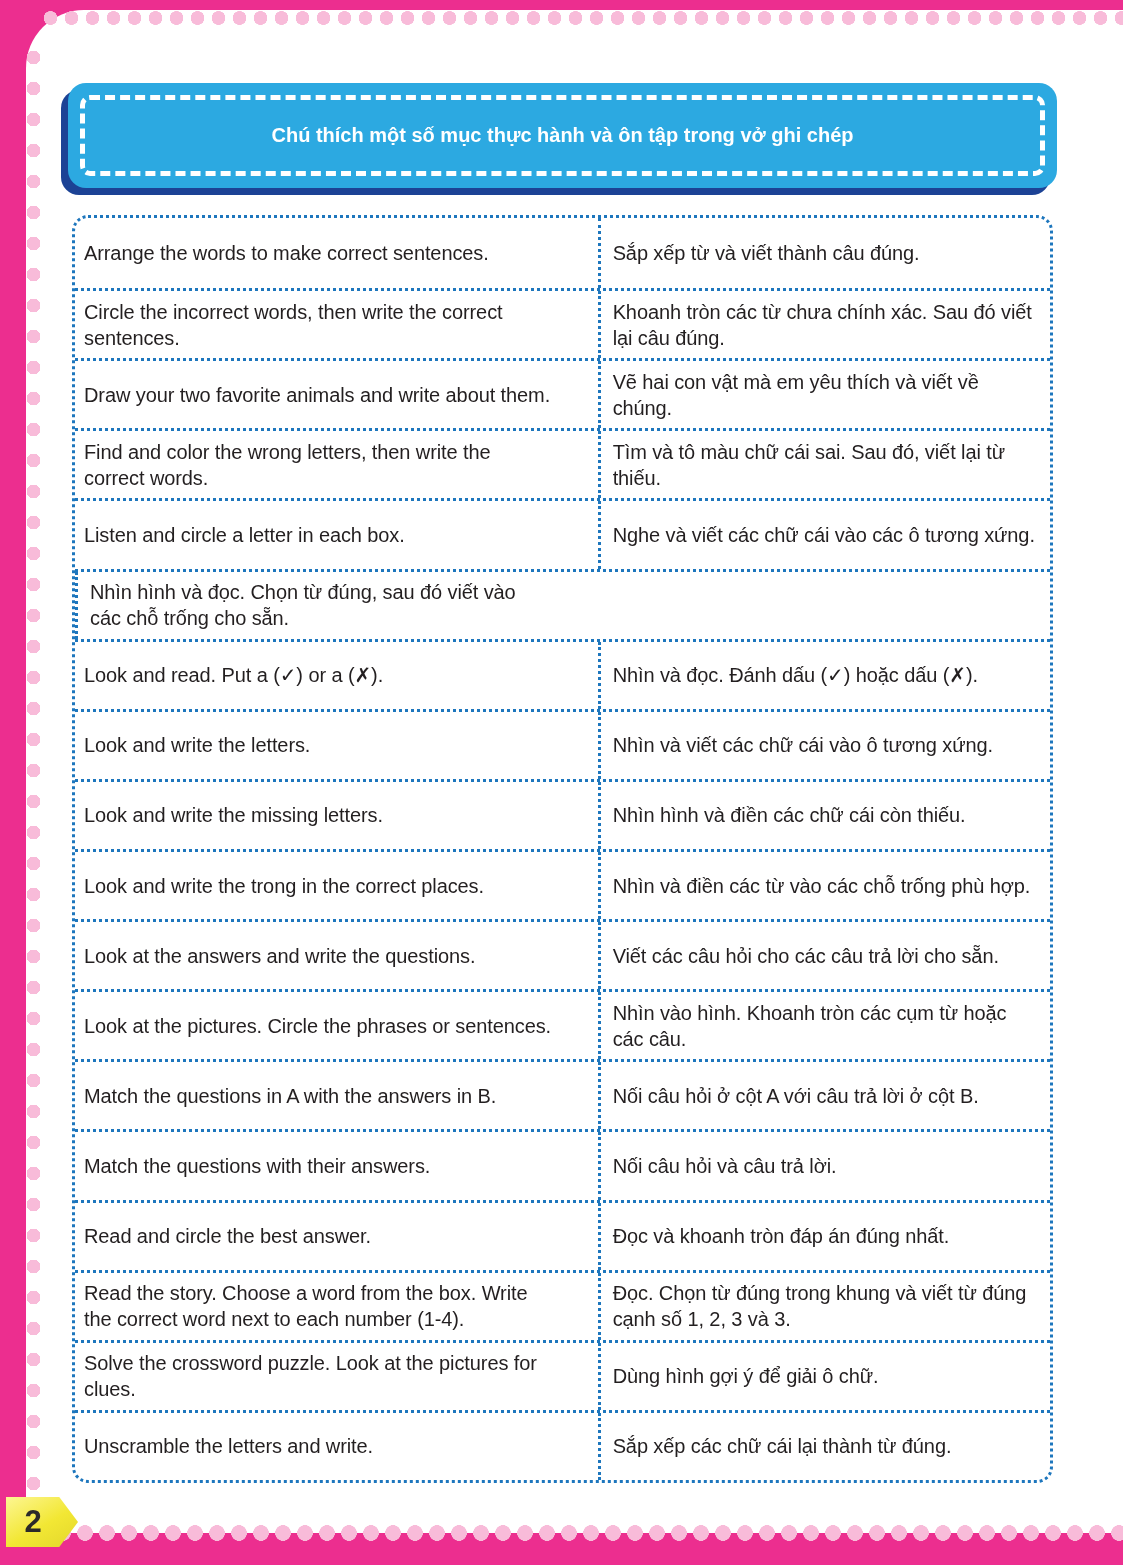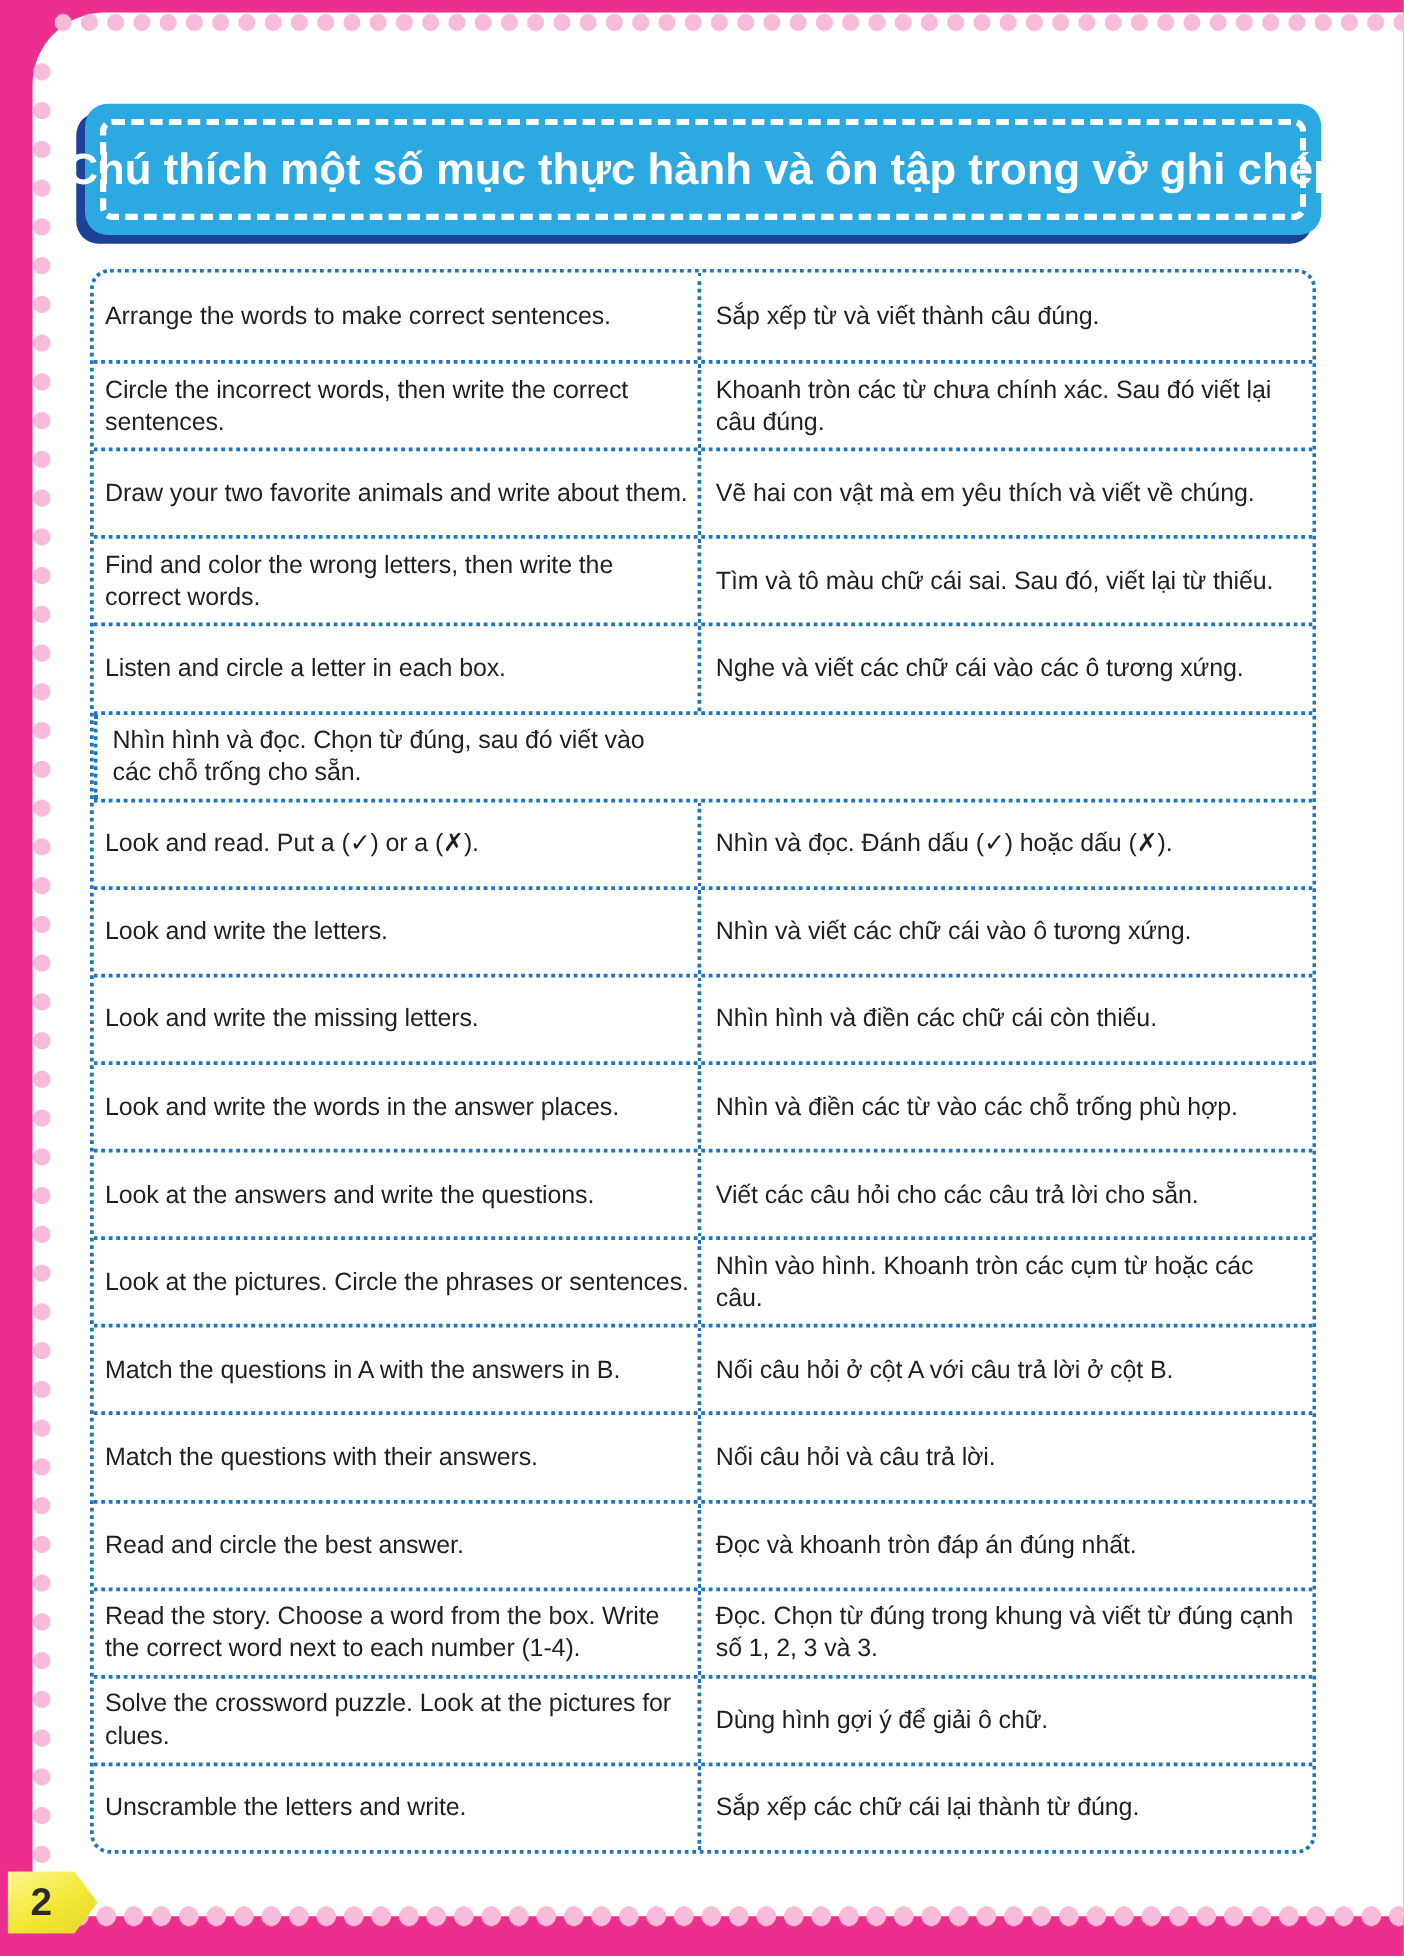--- a/index.html
+++ b/index.html
@@ -64,40 +64,41 @@
     left:12px; top:12px; right:12px; bottom:12px;
     border:5px dashed #ffffff;
     border-radius:10px;
     display:flex;
     align-items:center;
     justify-content:center;
   }
   .banner-title{
     color:#ffffff;
     font-weight:bold;
-    font-size:35px;
+    font-size:20px;
     white-space:nowrap;
     letter-spacing:0;
     text-align:center;
   }
   
   .table{
     position:absolute;
     left:72px; top:215px; width:981px; height:1268px;
     border:3px dotted var(--chain);
     border-radius:16px;
     overflow:hidden;
     display:grid;
     grid-template-rows:repeat(18, 1fr);
     background:#ffffff;
     z-index:3;
   }
   .t-row{
     display:grid;
     grid-template-columns:49.5% 1fr;
+    gap:40px;
   }
   .t-row + .t-row{
     border-top:3px dotted var(--chain);
   }
   .t-cell{
     display:flex;
     align-items:center;
     font-size:20px;
     line-height:26px;
     letter-spacing:-0.1px;
@@ -169,21 +170,21 @@
     </div>
     <div class="t-row">
       <div class="t-cell t-en">Look and write the letters.</div>
       <div class="t-cell t-vi">Nhìn và viết các chữ cái vào ô tương xứng.</div>
     </div>
     <div class="t-row">
       <div class="t-cell t-en">Look and write the missing letters.</div>
       <div class="t-cell t-vi">Nhìn hình và điền các chữ cái còn thiếu.</div>
     </div>
     <div class="t-row">
-      <div class="t-cell t-en">Look and write the words in the answer places.</div>
+      <div class="t-cell t-en">Look and write the trong in the correct places.</div>
       <div class="t-cell t-vi">Nhìn và điền các từ vào các chỗ trống phù hợp.</div>
     </div>
     <div class="t-row">
       <div class="t-cell t-en">Look at the answers and write the questions.</div>
       <div class="t-cell t-vi">Viết các câu hỏi cho các câu trả lời cho sẵn.</div>
     </div>
     <div class="t-row">
       <div class="t-cell t-en">Look at the pictures. Circle the phrases or sentences.</div>
       <div class="t-cell t-vi">Nhìn vào hình. Khoanh tròn các cụm từ hoặc các câu.</div>
     </div>

